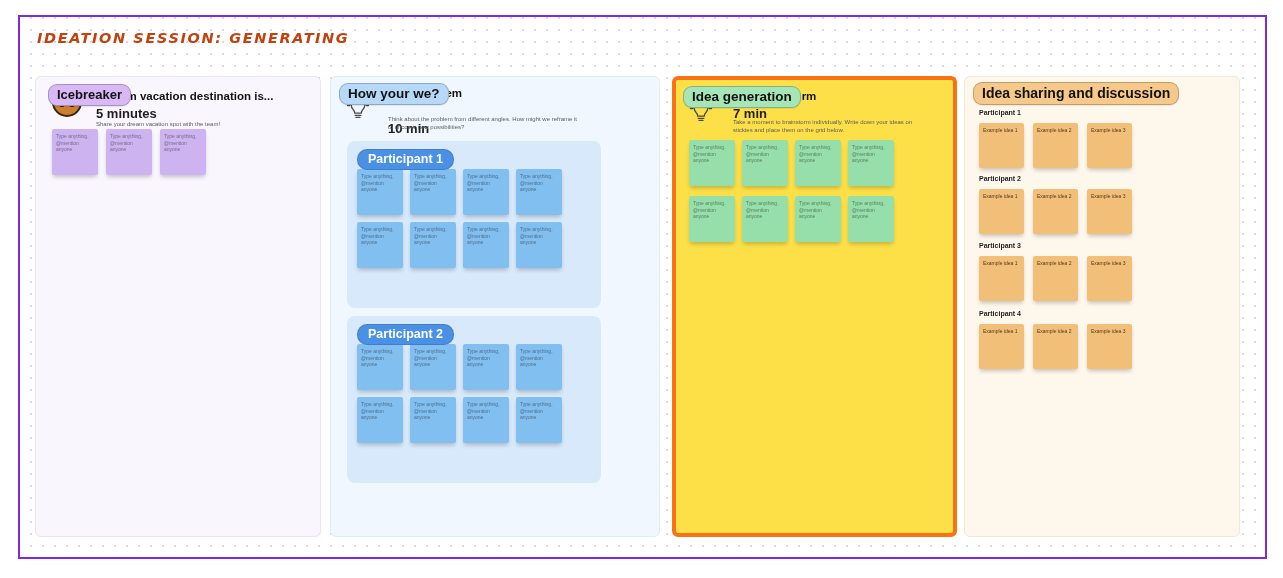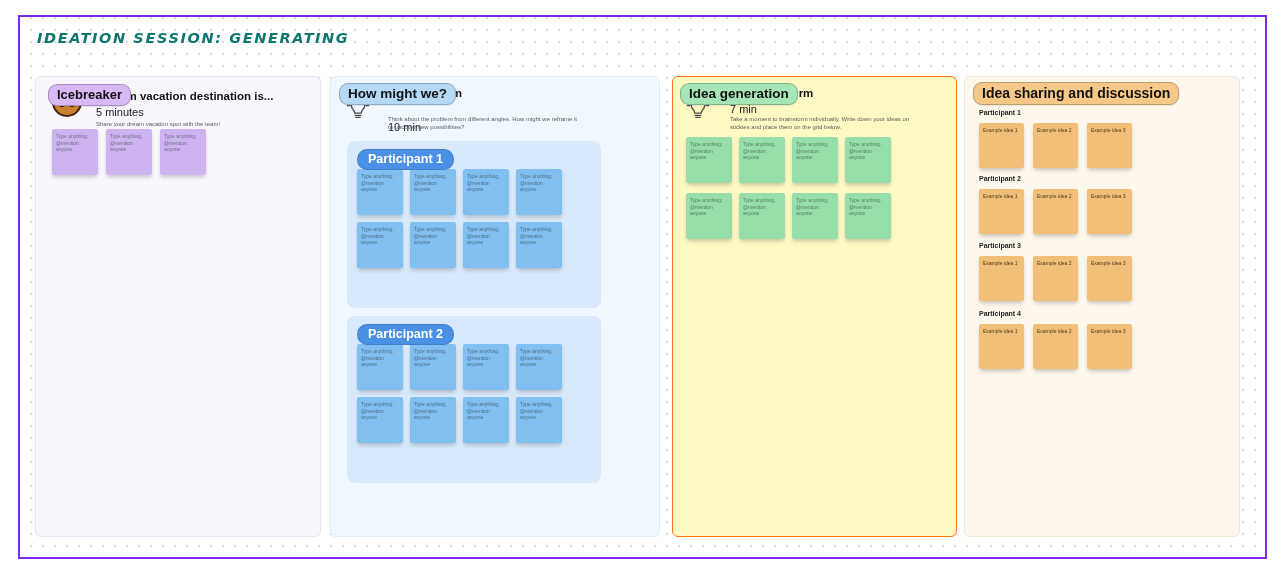--- a/index.html
+++ b/index.html
@@ -20,49 +20,49 @@
     background-size: 12px 12px;
     background-position: 5px 7px;
   }
 
   
   .board-title {
     position: absolute; left: 37px; top: 29px;
     font-family: "DejaVu Sans", sans-serif;
     font-weight: 700; font-style: italic;
     font-size: 14.5px; line-height: 19px;
-    letter-spacing: 1.6px; color: #0f766e;
+    letter-spacing: 1.6px; color: #c2410c;
     text-transform: uppercase;
   }
 
   
   .sec { position: absolute; top: 76px; height: 461px; border-radius: 6px; }
   .sec-1 { left: 35px;  width: 286px; background: #F9F6FE; border: 1px solid #EAE3F5; }
   .sec-2 { left: 330px; width: 330px; background: #F0F7FE; border: 1px solid #DFEDFB; }
-  .sec-3 { left: 672px; width: 285px; background: #fef9c3; border: 1px solid #f97316; }
+  .sec-3 { left: 672px; width: 285px; background: #fde047; border: 4px solid #f97316; }
   .sec-4 { left: 964px; width: 276px; background: #FDF7EC; border: 1px solid #F2E8D7; }
 
   
   .pill {
     position: absolute; z-index: 3;
     font-weight: 700; color: #121212;
     border: 1px solid rgba(0,0,0,0.22);
     border-radius: 9px;
     padding: 2px 8px 3px 8px;
     white-space: nowrap;
     box-shadow: 0 1px 1px rgba(0,0,0,0.08);
   }
   .pill-purple { left: 12px; top: 7px; font-size: 13px;   background: #D9B8F6; }
   .pill-blue   { left: 8px;  top: 6px; font-size: 13.5px; background: #B7D9F8; }
   .pill-green  { left: 7px;  top: 6px; font-size: 13.5px; background: #A6E5B6; }
   .pill-orange { left: 8px;  top: 5px; font-size: 14px;   background: #F6C98B; }
 
   
   .w-heading { position: absolute; z-index: 1; font-size: 11.5px; font-weight: 700; color: #141414; white-space: nowrap; }
-  .w-duration { position: absolute; font-size: 11px; font-weight: 400; color: #202020; }
+  .w-duration { position: absolute; font-size: 13px; font-weight: 700; color: #202020; }
   .w-desc { position: absolute; font-size: 6px; line-height: 8px; color: #5d5d5d; }
 
   .sec-1 .w-heading { left: 47px; top: 13px; }
   .sec-1 .w-duration { left: 60px; top: 29px; }
   .sec-1 .w-desc { left: 60px; top: 43px; width: 210px; }
 
   .sec-2 .w-heading { left: 16px; top: 10px; }
   .sec-2 .w-duration { left: 57px; top: 26px; margin-top: 18px; }
   .sec-2 .w-desc { left: 57px; top: 38px; width: 195px; }
 
@@ -160,21 +160,21 @@
       <div class="sticky sticky-purple">
         <span>Type anything, @mention anyone</span>
       </div>
       <div class="sticky sticky-purple">
         <span>Type anything, @mention anyone</span>
       </div>
     </div>
 </section>
 
 <section class="sec sec-2">
-  <div class="pill pill-blue">How might we?</div>
+  <div class="pill pill-blue">How your we?</div>
   <div class="w-heading">Reframe the problem</div>
   <div class="bulb">
     <svg viewBox="0 0 30 30" fill="none" stroke="#4a4a4a" stroke-width="1.3" stroke-linecap="round">
       <path d="M15 7c4 0 6.8 2.9 6.8 6.3 0 2.4-1.4 3.8-2.6 5.2-.6.8-.9 1.6-.9 2.6h-6.6c0-1-.3-1.8-.9-2.6-1.2-1.4-2.6-2.8-2.6-5.2C8.2 9.9 11 7 15 7z"></path>
       <path d="M12.2 23.4h5.6"></path>
         <path d="M13 25.4h4"></path>
       <path d="M4.5 13.5h2.3"></path>
         <path d="M23.2 13.5h2.3"></path>
       <path d="M6.8 7.2l1.8 1.3"></path>
         <path d="M23.2 7.2l-1.8 1.3"></path>

